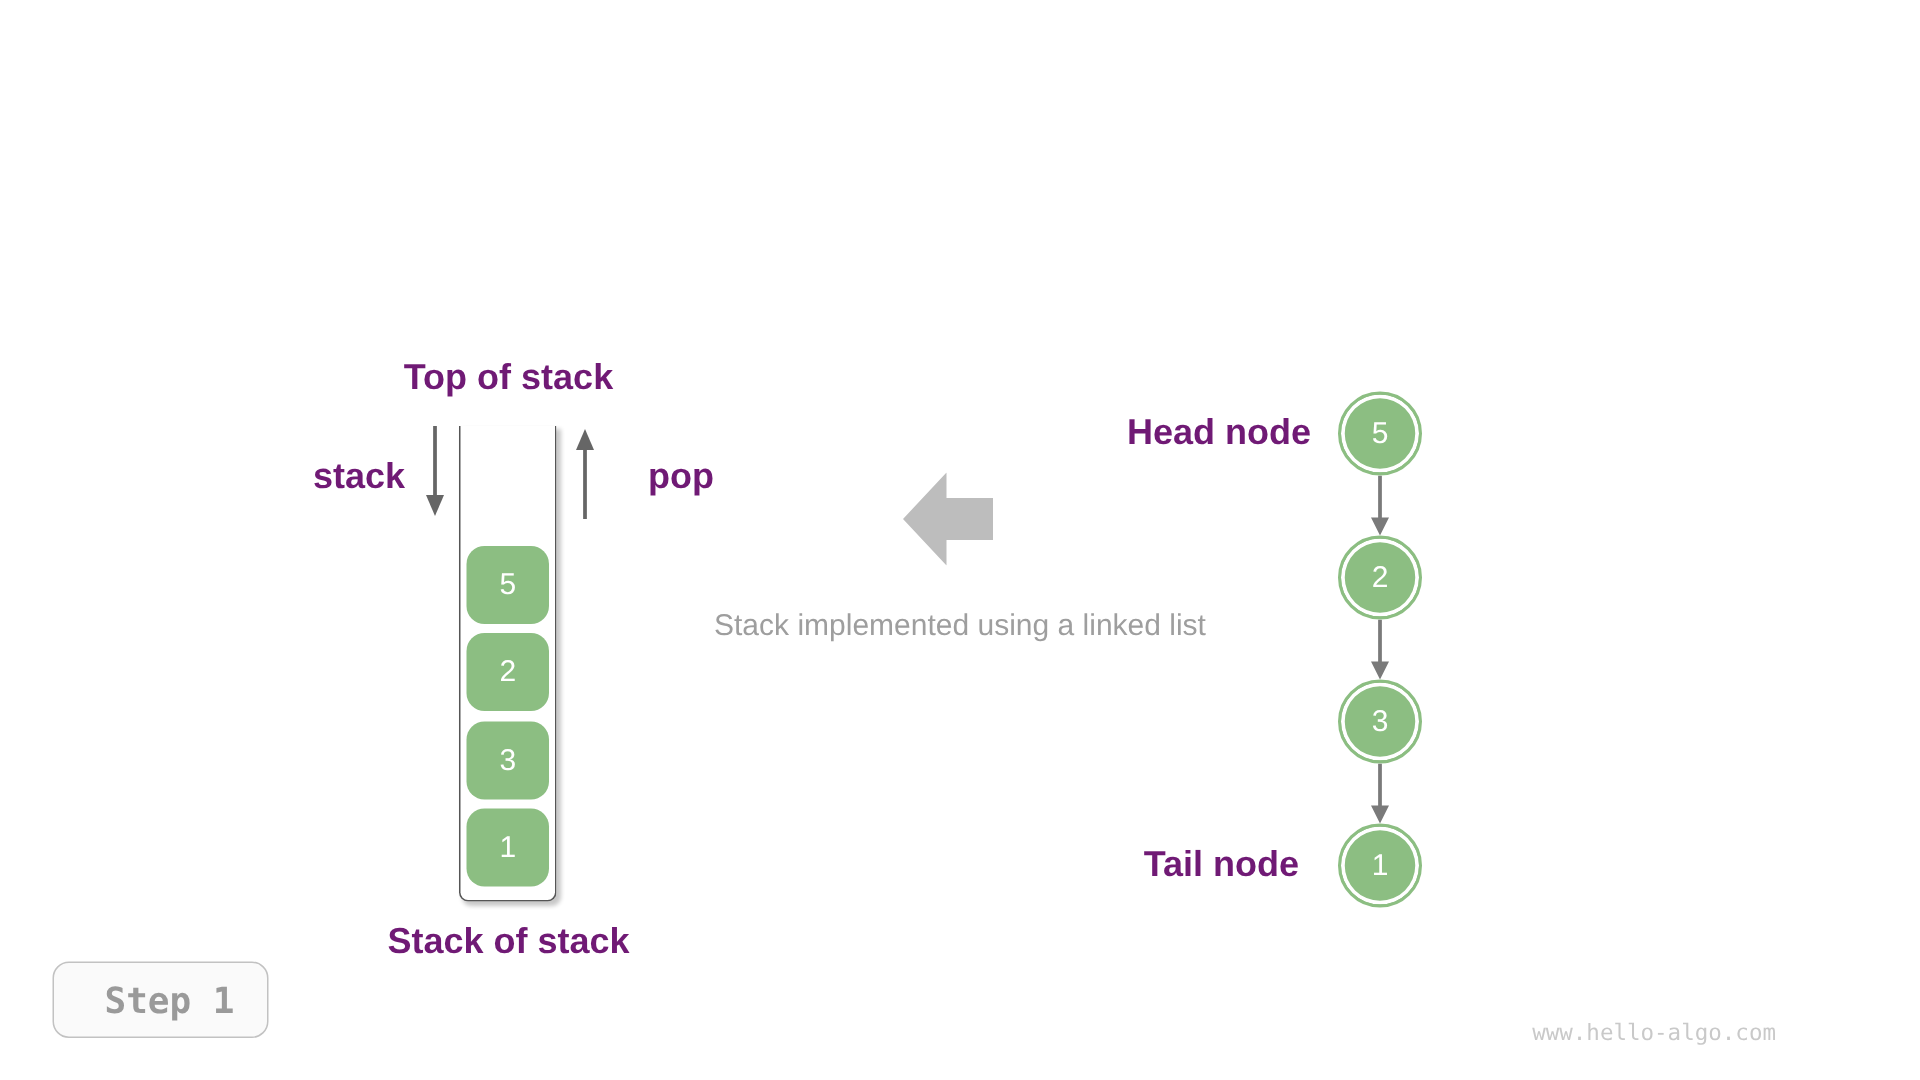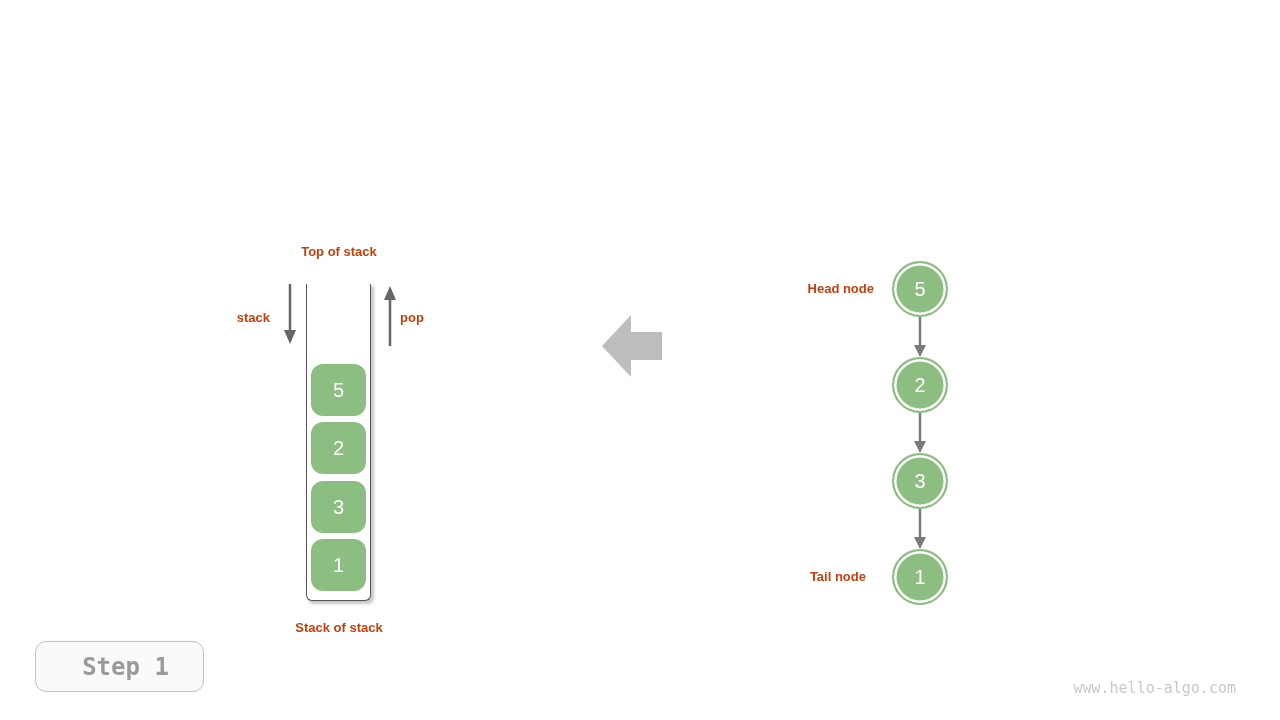--- a/index.html
+++ b/index.html
@@ -1,21 +1,21 @@
 <!DOCTYPE html>
 <html><head>
 <meta charset="utf-8">
 <style>
   html,body{margin:0;padding:0;background:#ffffff;}
   .canvas{
     position:relative;width:1280px;height:720px;background:#ffffff;overflow:hidden;
     font-family:"Liberation Sans",sans-serif;
   }
   .bold-label{
-    position:absolute;font-weight:bold;font-size:13px;color:#c2410c;line-height:24px;
+    position:absolute;font-weight:bold;font-size:24px;color:#701a75;line-height:24px;
   }
   .center{text-align:center;}
   .right{text-align:right;}
   .left{text-align:left;}
 
   
   .stack-container{
     position:absolute;left:306px;top:284px;width:63px;height:316px;
     border-left:1.5px solid #555;border-right:1.5px solid #555;border-bottom:1.5px solid #555;
     border-bottom-left-radius:6px;border-bottom-right-radius:6px;
@@ -29,21 +29,21 @@
   }
   .stack-box.b0{top:80px;}
   .stack-box.b1{top:138px;}
   .stack-box.b2{top:197px;}
   .stack-box.b3{top:255px;}
 
   .arrow-svg{position:absolute;}
   .push-arrow{left:283px;top:284px;}
   .pop-arrow{left:383px;top:284px;}
   .push-label{left:160px;top:306px;width:110px;}
-  .pop-label{left:400px;top:306px;width:110px;}
+  .pop-label{left:432px;top:306px;width:110px;}
   .top-label{left:239px;top:240px;width:200px;}
   .bottom-label{left:229px;top:616px;width:220px;}
 
   
   .block-arrow{left:602px;top:315px;}
   .caption{
     position:absolute;left:390px;top:404px;width:500px;text-align:center;
     font-size:20px;color:#9e9e9e;line-height:26px;
   }
 
@@ -61,30 +61,30 @@
   .node.n3{top:549px;}
   .connector{position:absolute;left:912px;}
   .connector.c0{top:317px;}
   .connector.c1{top:413px;}
   .connector.c2{top:509px;}
   .head-label{left:674px;top:277px;width:200px;}
   .tail-label{left:666px;top:565px;width:200px;}
 
   
   .step-badge{
-    position:absolute;left:35px;top:641px;width:169px;height:51px;
+    position:absolute;left:35px;top:641px;width:144px;height:51px;
     background:#fafafa;border:1.5px solid #c2c2c2;border-radius:11px;
     box-sizing:border-box;
     display:flex;align-items:center;justify-content:center;padding-left:12px;
   }
   .step-badge span{
     font-family:"DejaVu Sans Mono",monospace;font-weight:bold;font-size:24px;color:#9a9a9a;
   }
   .watermark{
-    position:absolute;left:1016px;top:679px;width:220px;text-align:right;
+    position:absolute;left:964px;top:679px;width:220px;text-align:right;
     font-family:"DejaVu Sans Mono",monospace;font-size:15px;color:#c9c9c9;
   }
 </style>
 </head>
 <body>
 
 <div class="canvas">
 
   <div class="bold-label center top-label">Top of stack</div>
 
@@ -105,20 +105,21 @@
     <div class="stack-box b1">2</div>
     <div class="stack-box b2">3</div>
     <div class="stack-box b3">1</div>
   </div>
 
   <div class="bold-label center bottom-label">Stack of stack</div>
 
   <svg class="arrow-svg block-arrow" width="60" height="62" viewBox="0 0 60 62">
     <polygon points="0,31 29,0 29,17 60,17 60,45 29,45 29,62" fill="#bdbdbd"></polygon>
   </svg>
+  <div class="caption">Stack implemented using a linked list</div>
 
   <div class="bold-label right tail-label">Tail node</div>
   <div class="bold-label right head-label">Head node</div>
 
   <div class="node n0">5</div>
   <svg class="connector c0" width="16" height="40">
     <line x1="8" y1="0" x2="8" y2="30" stroke="#7a7a7a" stroke-width="2.5"></line>
     <polygon points="2,28 14,28 8,40" fill="#7a7a7a"></polygon>
   </svg>
   <div class="node n1">2</div>

